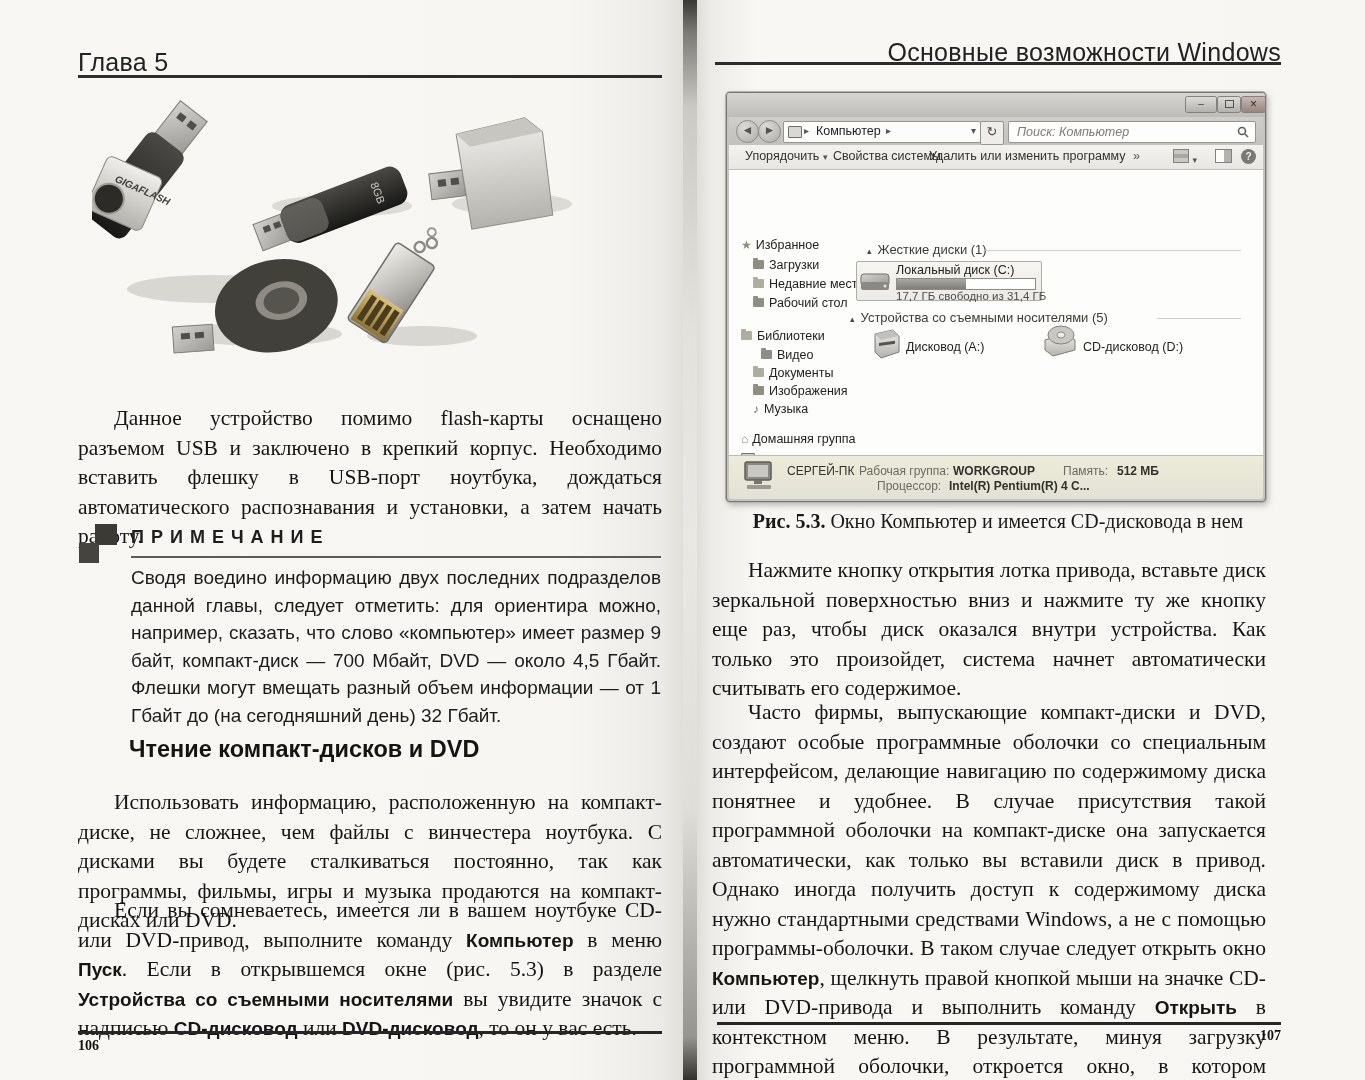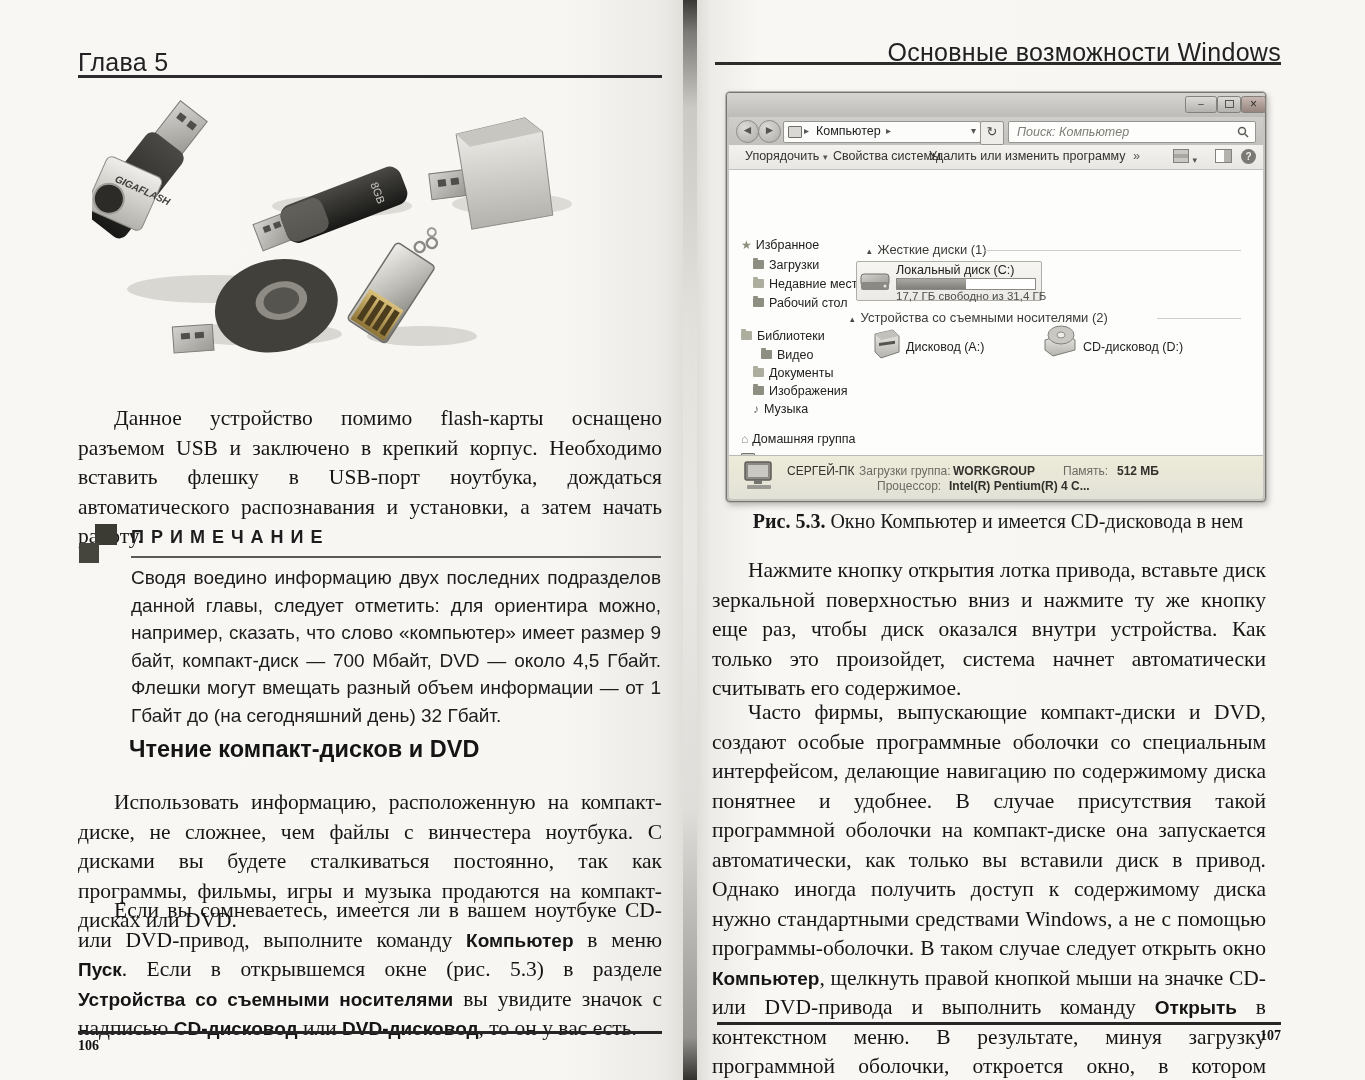--- a/index.html
+++ b/index.html
@@ -313,21 +313,21 @@
             <circle cx="25" cy="18" r="1.5" fill="#e6e5e1"></circle>
           </svg>
         </div>
         <div class="item-label" style="left:167px;top:93px;">Локальный диск (C:)</div>
         <div id="drivec-bar">
           <div id="drivec-fill" style="width: 50%;"></div>
         </div>
         <div class="small-grey" style="left:167px;top:120px;">17,7 ГБ свободно из 31,4 ГБ</div>
 
         <div class="group-head" style="left:121px;top:140px;">
-          <span class="g-arrow">▴</span><span>Устройства со съемными носителями (2)</span>
+          <span class="g-arrow">▴</span><span>Устройства со съемными носителями (5)</span>
         </div>
         <div class="group-line" style="left:428px;top:148px;width:84px;"></div>
 
         <svg width="30" height="32" style="position:absolute;left:142px;top:158px;">
           <path d="M4,6 L22,2 L28,8 L28,24 L10,30 L4,24 Z" fill="url(#silver)" stroke="#7c7b76" stroke-width="1"></path>
           <path d="M4,6 L22,2 L28,8 L10,12 Z" fill="#c2c1bb"></path>
           <rect x="8" y="16" width="16" height="3" fill="#55544f" transform="skewY(-8)"></rect>
         </svg>
         <div class="item-label" style="left:177px;top:170px;">Дисковод (A:)</div>
 
@@ -341,21 +341,21 @@
     </div>
 
     <div id="statusbar">
       <svg width="36" height="34" style="position:absolute;left:12px;top:4px;">
         <rect x="4" y="2" width="26" height="18" rx="2" fill="#8a8983" stroke="#5f5e58" stroke-width="1.5"></rect>
         <rect x="7" y="5" width="20" height="12" fill="#c9c8c2"></rect>
         <rect x="13" y="20" width="8" height="4" fill="#75746e"></rect>
         <rect x="6" y="25" width="24" height="4" rx="1" fill="#9a9993"></rect>
       </svg>
       <span style="position:absolute;left:58px;top:8px;">СЕРГЕЙ-ПК</span>
-      <span class="stat-label" style="position:absolute;left:130px;top:8px;">Загрузки группа:</span>
+      <span class="stat-label" style="position:absolute;left:130px;top:8px;">Рабочая группа:</span>
       <span style="position:absolute;left:224px;top:8px;font-weight:bold;">WORKGROUP</span>
       <span class="stat-label" style="position:absolute;left:334px;top:8px;">Память:</span>
       <span style="position:absolute;left:388px;top:8px;font-weight:bold;">512 МБ</span>
       <span class="stat-label" style="position:absolute;left:148px;top:23px;">Процессор:</span>
       <span style="position:absolute;left:220px;top:23px;font-weight:bold;">Intel(R) Pentium(R) 4 C...</span>
     </div>
   </div>
 
   <div id="spine"></div>
 </div>

